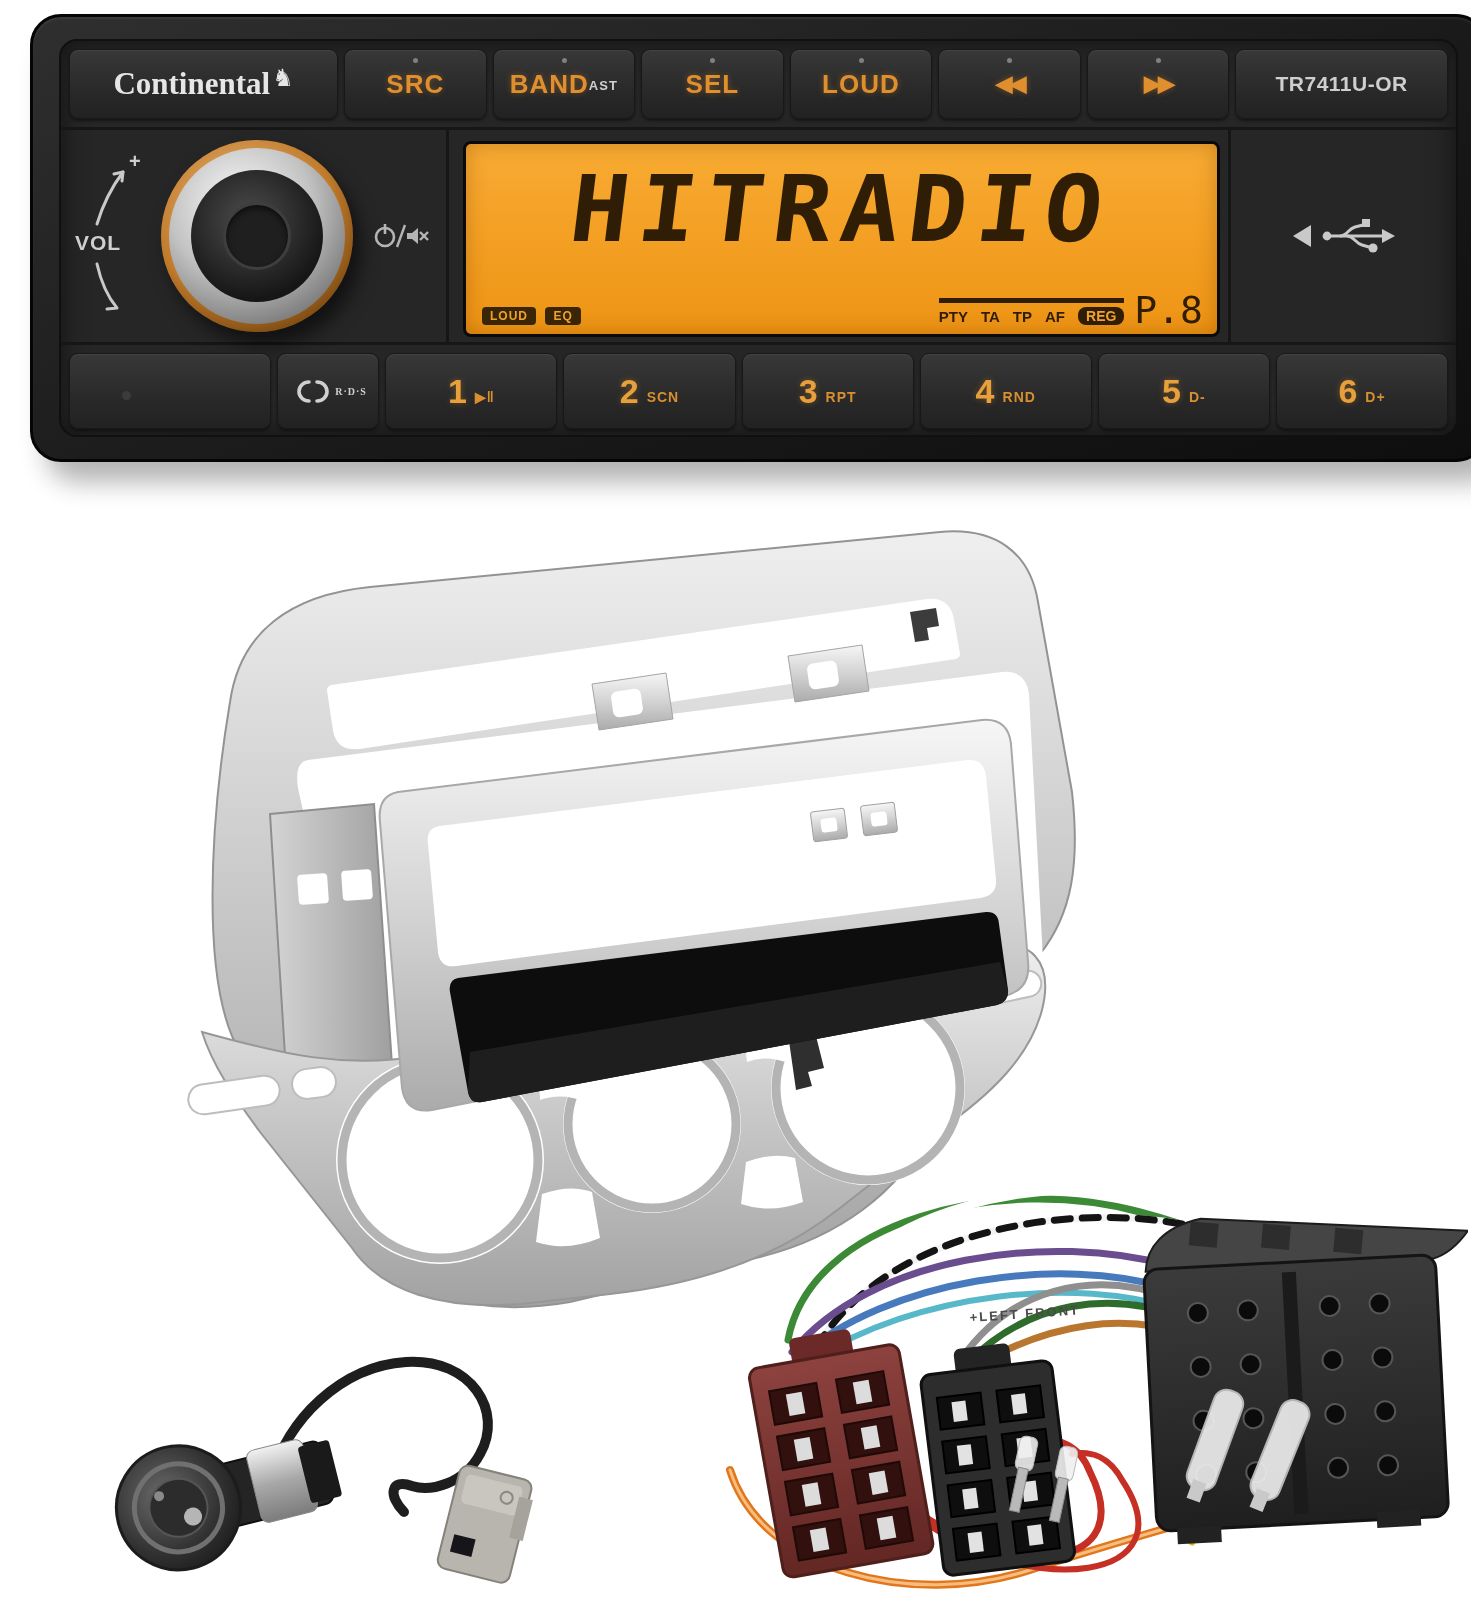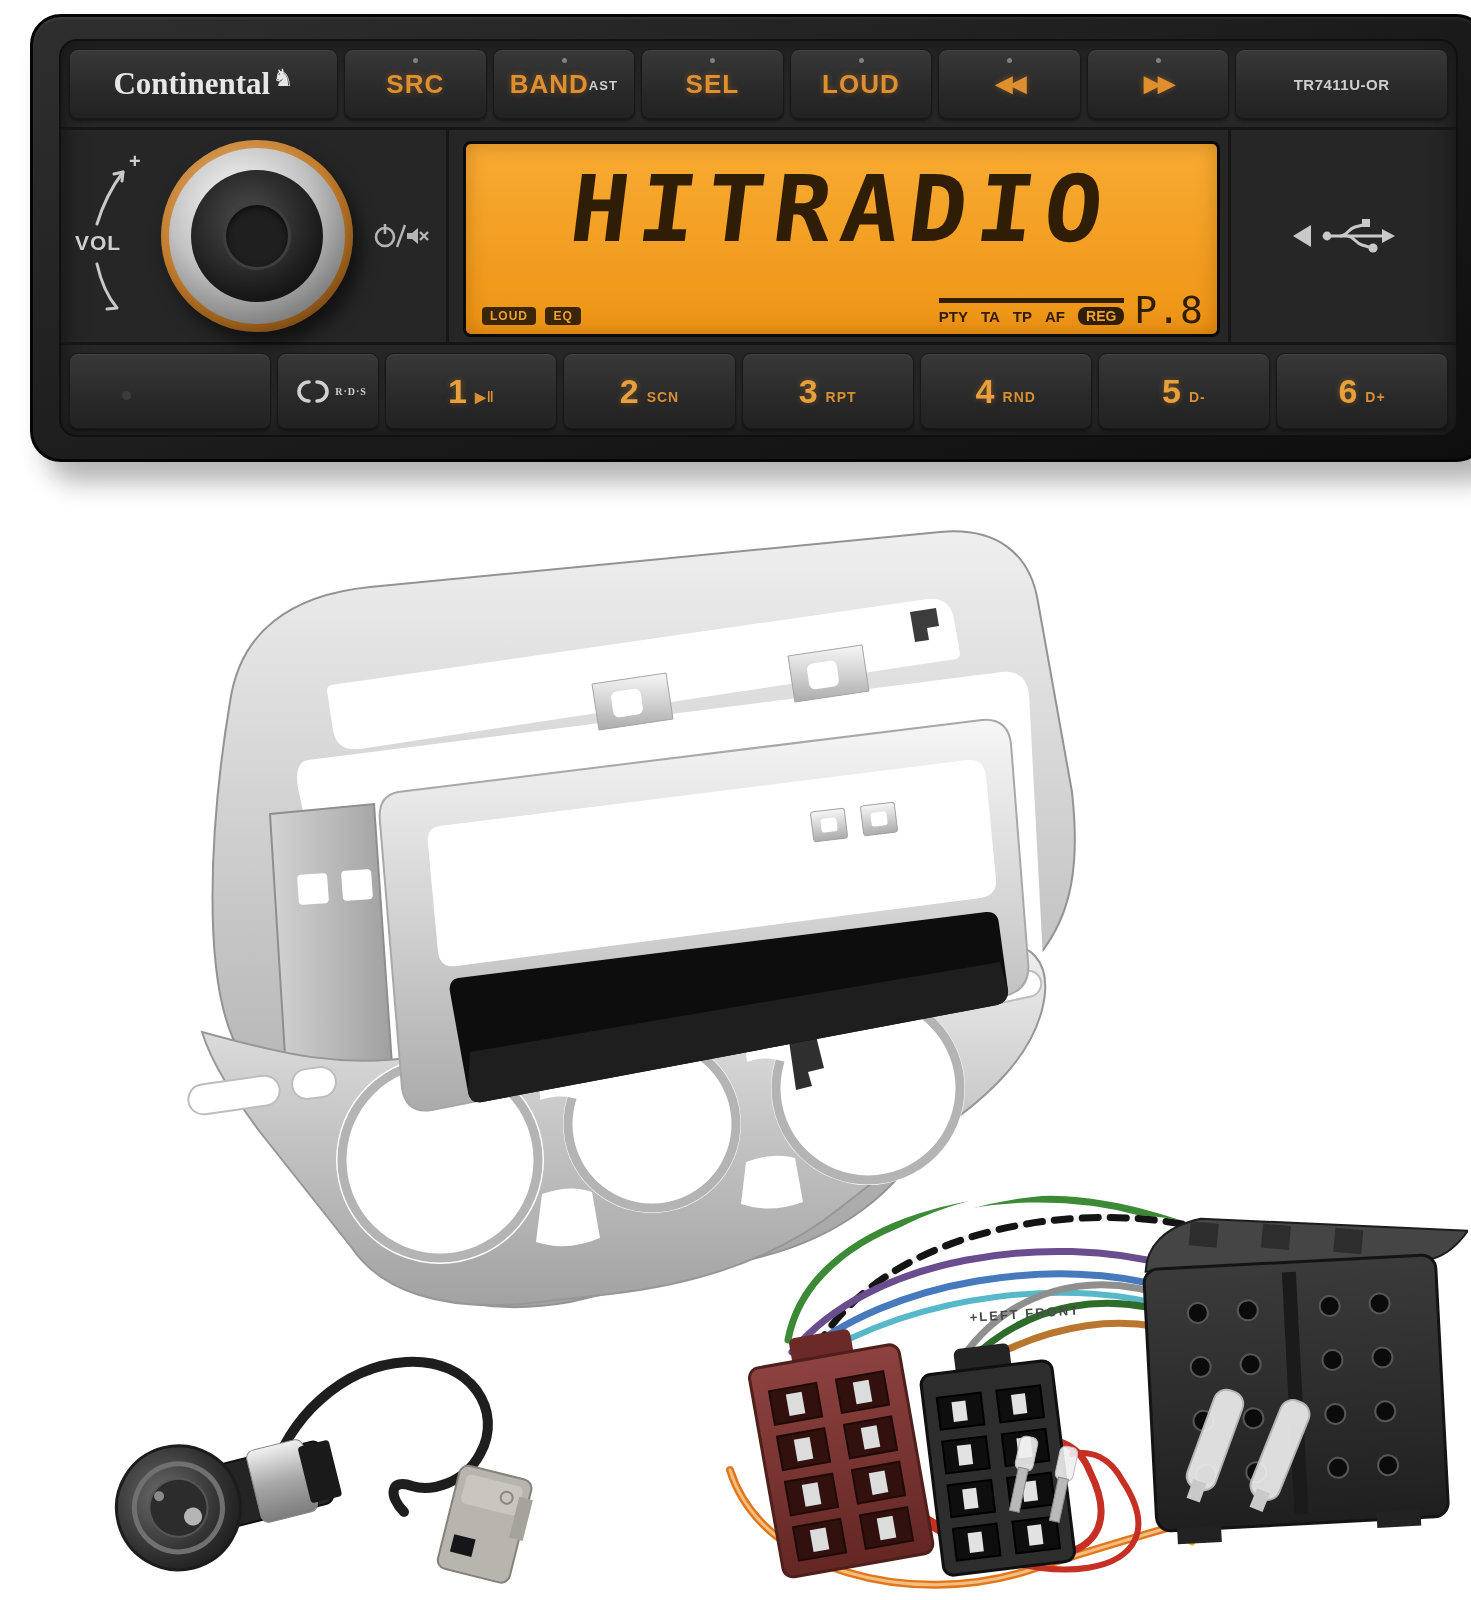--- a/index.html
+++ b/index.html
@@ -23,21 +23,21 @@
        background:#9a9a9a;opacity:.75;}
   .tlabel{font-weight:bold;font-size:26px;color:#e08f2f;letter-spacing:1px;
           text-shadow:0 0 6px rgba(240,150,40,.35);}
   .arrglyph{font-size:22px;letter-spacing:-3px;}
   .stack{display:flex;align-items:center;line-height:1;}
   .sublabel{font-size:13px;font-weight:bold;color:#cfcfcf;margin-top:3px;letter-spacing:1px;}
   .flex19{flex:1.9;} .flex15{flex:1.5;} .flex155{flex:1.55;} .flex078{flex:.78;} .flex132{flex:1.32;}
   .brand{font-family:"Liberation Serif",serif;font-weight:bold;font-size:31px;color:#e6e6e6;
          letter-spacing:0px;}
   .horse{font-size:24px;color:#e6e6e6;margin-left:2px;transform:translateY(-6px);display:inline-block;}
-  .model{font-size:15px;font-weight:bold;color:#cfcfcf;letter-spacing:.5px;}
+  .model{font-size:21px;font-weight:bold;color:#cfcfcf;letter-spacing:.5px;}
 
   
   .knobpanel{width:385px;position:relative;border-right:3px solid #161616;}
   .lcdpanel{flex:1;position:relative;padding:11px 14px;}
   .usbpanel{width:225px;position:relative;border-left:3px solid #161616;
             display:flex;align-items:center;justify-content:center;}
   .volsvg{position:absolute;left:12px;top:50%;transform:translateY(-50%);}
   .ring1{position:absolute;left:100px;top:50%;transform:translateY(-50%);width:192px;height:192px;
          border-radius:50%;background:radial-gradient(circle at 42% 36%,#eebc80,#c07a2a 55%,#7c4a12 78%,#4a2a08);
          box-shadow:8px 12px 18px rgba(0,0,0,.55);}

